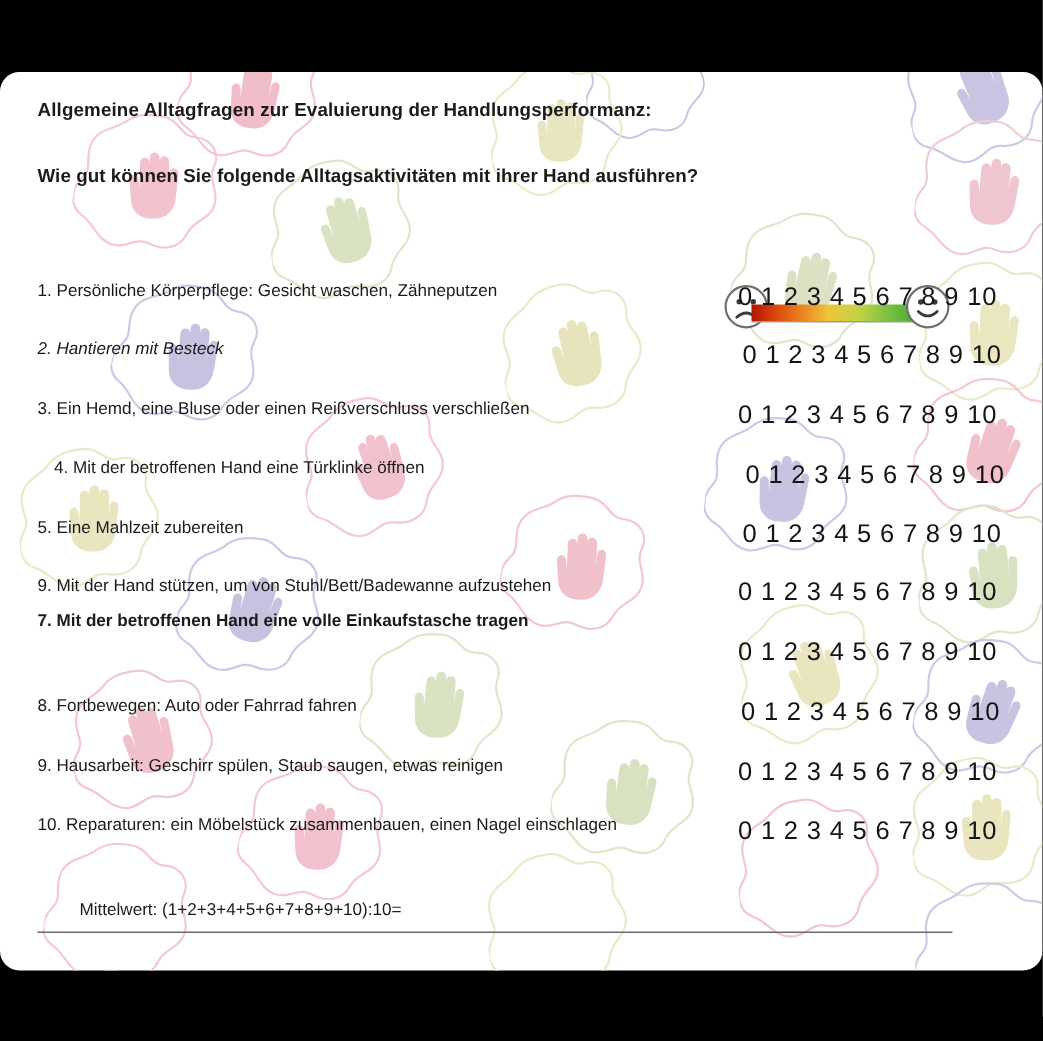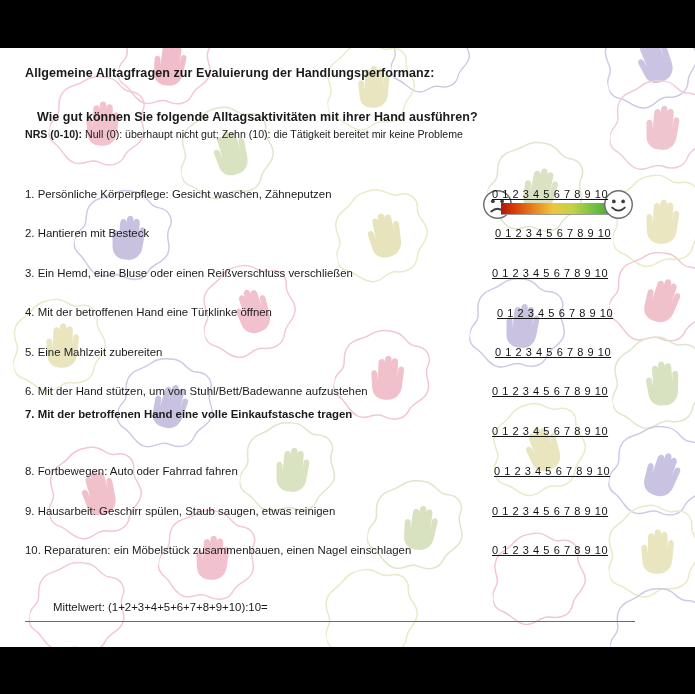--- a/index.html
+++ b/index.html
@@ -22,20 +22,21 @@
     background: #000000;
   }
   #page {
     position: absolute;
     left: 0;
     top: 48px;
     width: 695px;
     height: 599px;
     background: #ffffff;
     overflow: hidden;
+    border-radius: 13px;
   }
 
   
   #watermarks {
     position: absolute;
     left: 0; top: 0;
     width: 695px; height: 599px;
     pointer-events: none;
   }
   .wm {
@@ -62,21 +63,20 @@
   }
   .title2 {
     position: absolute;
     left: 25px;
     top: 62px;
     font-size: 12.5px;
     font-weight: bold;
     color: #1a1a1a;
     letter-spacing: 0.05px;
     white-space: nowrap;
-    margin-left: 12px;
   }
   .subtitle {
     position: absolute;
     left: 25px;
     top: 80px;
     font-size: 10.6px;
     color: #1a1a1a;
     white-space: nowrap;
   }
   .subtitle b { font-weight: bold; }
@@ -117,25 +117,24 @@
   
   .q-text {
     position: absolute;
     left: 25px;
     font-size: 11.4px;
     color: #1a1a1a;
     white-space: nowrap;
   }
   .q-scale {
     position: absolute;
-    font-size: 11px;
+    font-size: 17px;
     color: #141414;
     white-space: nowrap;
     letter-spacing: 0.55px;
-    text-decoration: underline;
   }
 
   
   .mean-text {
     position: absolute;
     left: 25px;
     top: 553px;
     font-size: 11.4px;
     color: #1a1a1a;
     white-space: nowrap;
@@ -270,23 +269,20 @@
           <path d="M50 4 C62 4 64 15 74 14 C86 13 93 22 90 32 C88 42 96 46 95 56 C94 67 83 69 80 79 C77 90 66 93 56 90 C46 87 42 96 32 95 C21 94 17 83 8 79 C-2 74 -2 62 4 54 C10 46 3 40 6 30 C9 19 20 18 26 12 C33 5 40 4 50 4 Z" fill="none" stroke="#cfc9e6" stroke-width="1.5"></path>
         </svg>
       </div>
 
     <div id="content">
 
       <div class="title1">Allgemeine Alltagfragen zur Evaluierung der Handlungsperformanz:</div>
 
       <div class="title2">Wie gut können Sie folgende Alltagsaktivitäten mit ihrer Hand ausführen?</div>
 
-      <div class="subtitle">
-        <b>NRS (0-10):</b><span> Null (0): überhaupt nicht gut; Zehn (10): die Tätigkeit bereitet mir keine Probleme</span>
-      </div>
 
       <div id="legend">
         <svg class="face sad" viewBox="0 0 32 32">
           <circle cx="16" cy="16" r="14.2" fill="#ffffff" stroke="#6e6e6e" stroke-width="1.5"></circle>
           <circle cx="11.2" cy="12.6" r="1.9" fill="#3a3a3a"></circle>
           <circle cx="20.8" cy="12.6" r="1.9" fill="#3a3a3a"></circle>
           <path d="M9.5 23.2 Q16 17.4 22.5 23.2" fill="none" stroke="#3a3a3a" stroke-width="1.9" stroke-linecap="round"></path>
         </svg>
 
         <div id="gradient-bar"></div>
@@ -295,29 +291,29 @@
           <circle cx="16" cy="16" r="14.2" fill="#ffffff" stroke="#6e6e6e" stroke-width="1.5"></circle>
           <circle cx="11.2" cy="12.8" r="1.9" fill="#3a3a3a"></circle>
           <circle cx="20.8" cy="12.8" r="1.9" fill="#3a3a3a"></circle>
           <path d="M9.5 19.2 Q16 25.4 22.5 19.2" fill="none" stroke="#3a3a3a" stroke-width="1.9" stroke-linecap="round"></path>
         </svg>
       </div>
 
       <div id="rows">
           <div class="q-text" style="top: 140px;">1. Persönliche Körperpflege: Gesicht waschen, Zähneputzen</div>
           <div class="q-scale" style="top: 140px; left: 492px;">0 1 2 3 4 5 6 7 8 9 10</div>
-          <div class="q-text" style="top: 179px;">2. Hantieren mit Besteck</div>
+          <div class="q-text" style="top: 179px; font-style: italic;">2. Hantieren mit Besteck</div>
           <div class="q-scale" style="top: 179px; left: 495px;">0 1 2 3 4 5 6 7 8 9 10</div>
           <div class="q-text" style="top: 219px;">3. Ein Hemd, eine Bluse oder einen Reißverschluss verschließen</div>
           <div class="q-scale" style="top: 219px; left: 492px;">0 1 2 3 4 5 6 7 8 9 10</div>
-          <div class="q-text" style="top: 258px;">4. Mit der betroffenen Hand eine Türklinke öffnen</div>
+          <div class="q-text" style="top: 258px; margin-left: 11px;">4. Mit der betroffenen Hand eine Türklinke öffnen</div>
           <div class="q-scale" style="top: 259px; left: 497px;">0 1 2 3 4 5 6 7 8 9 10</div>
           <div class="q-text" style="top: 298px;">5. Eine Mahlzeit zubereiten</div>
           <div class="q-scale" style="top: 298px; left: 495px;">0 1 2 3 4 5 6 7 8 9 10</div>
-          <div class="q-text" style="top: 337px;">6. Mit der Hand stützen, um von Stuhl/Bett/Badewanne aufzustehen</div>
+          <div class="q-text" style="top: 337px;">9. Mit der Hand stützen, um von Stuhl/Bett/Badewanne aufzustehen</div>
           <div class="q-scale" style="top: 337px; left: 492px;">0 1 2 3 4 5 6 7 8 9 10</div>
           <div class="q-text" style="top: 360px; font-weight: bold;">7. Mit der betroffenen Hand eine volle Einkaufstasche tragen</div>
           <div class="q-scale" style="top: 377px; left: 492px;">0 1 2 3 4 5 6 7 8 9 10</div>
           <div class="q-text" style="top: 417px; text-align: right;">8. Fortbewegen: Auto oder Fahrrad fahren</div>
           <div class="q-scale" style="top: 417px; left: 494px;">0 1 2 3 4 5 6 7 8 9 10</div>
           <div class="q-text" style="top: 457px;">9.  Hausarbeit: Geschirr spülen, Staub saugen, etwas reinigen</div>
           <div class="q-scale" style="top: 457px; left: 492px;">0 1 2 3 4 5 6 7 8 9 10</div>
           <div class="q-text" style="top: 496px;">10. Reparaturen: ein Möbelstück zusammenbauen, einen Nagel einschlagen</div>
           <div class="q-scale" style="top: 496px; left: 492px;">0 1 2 3 4 5 6 7 8 9 10</div>
         </div>

